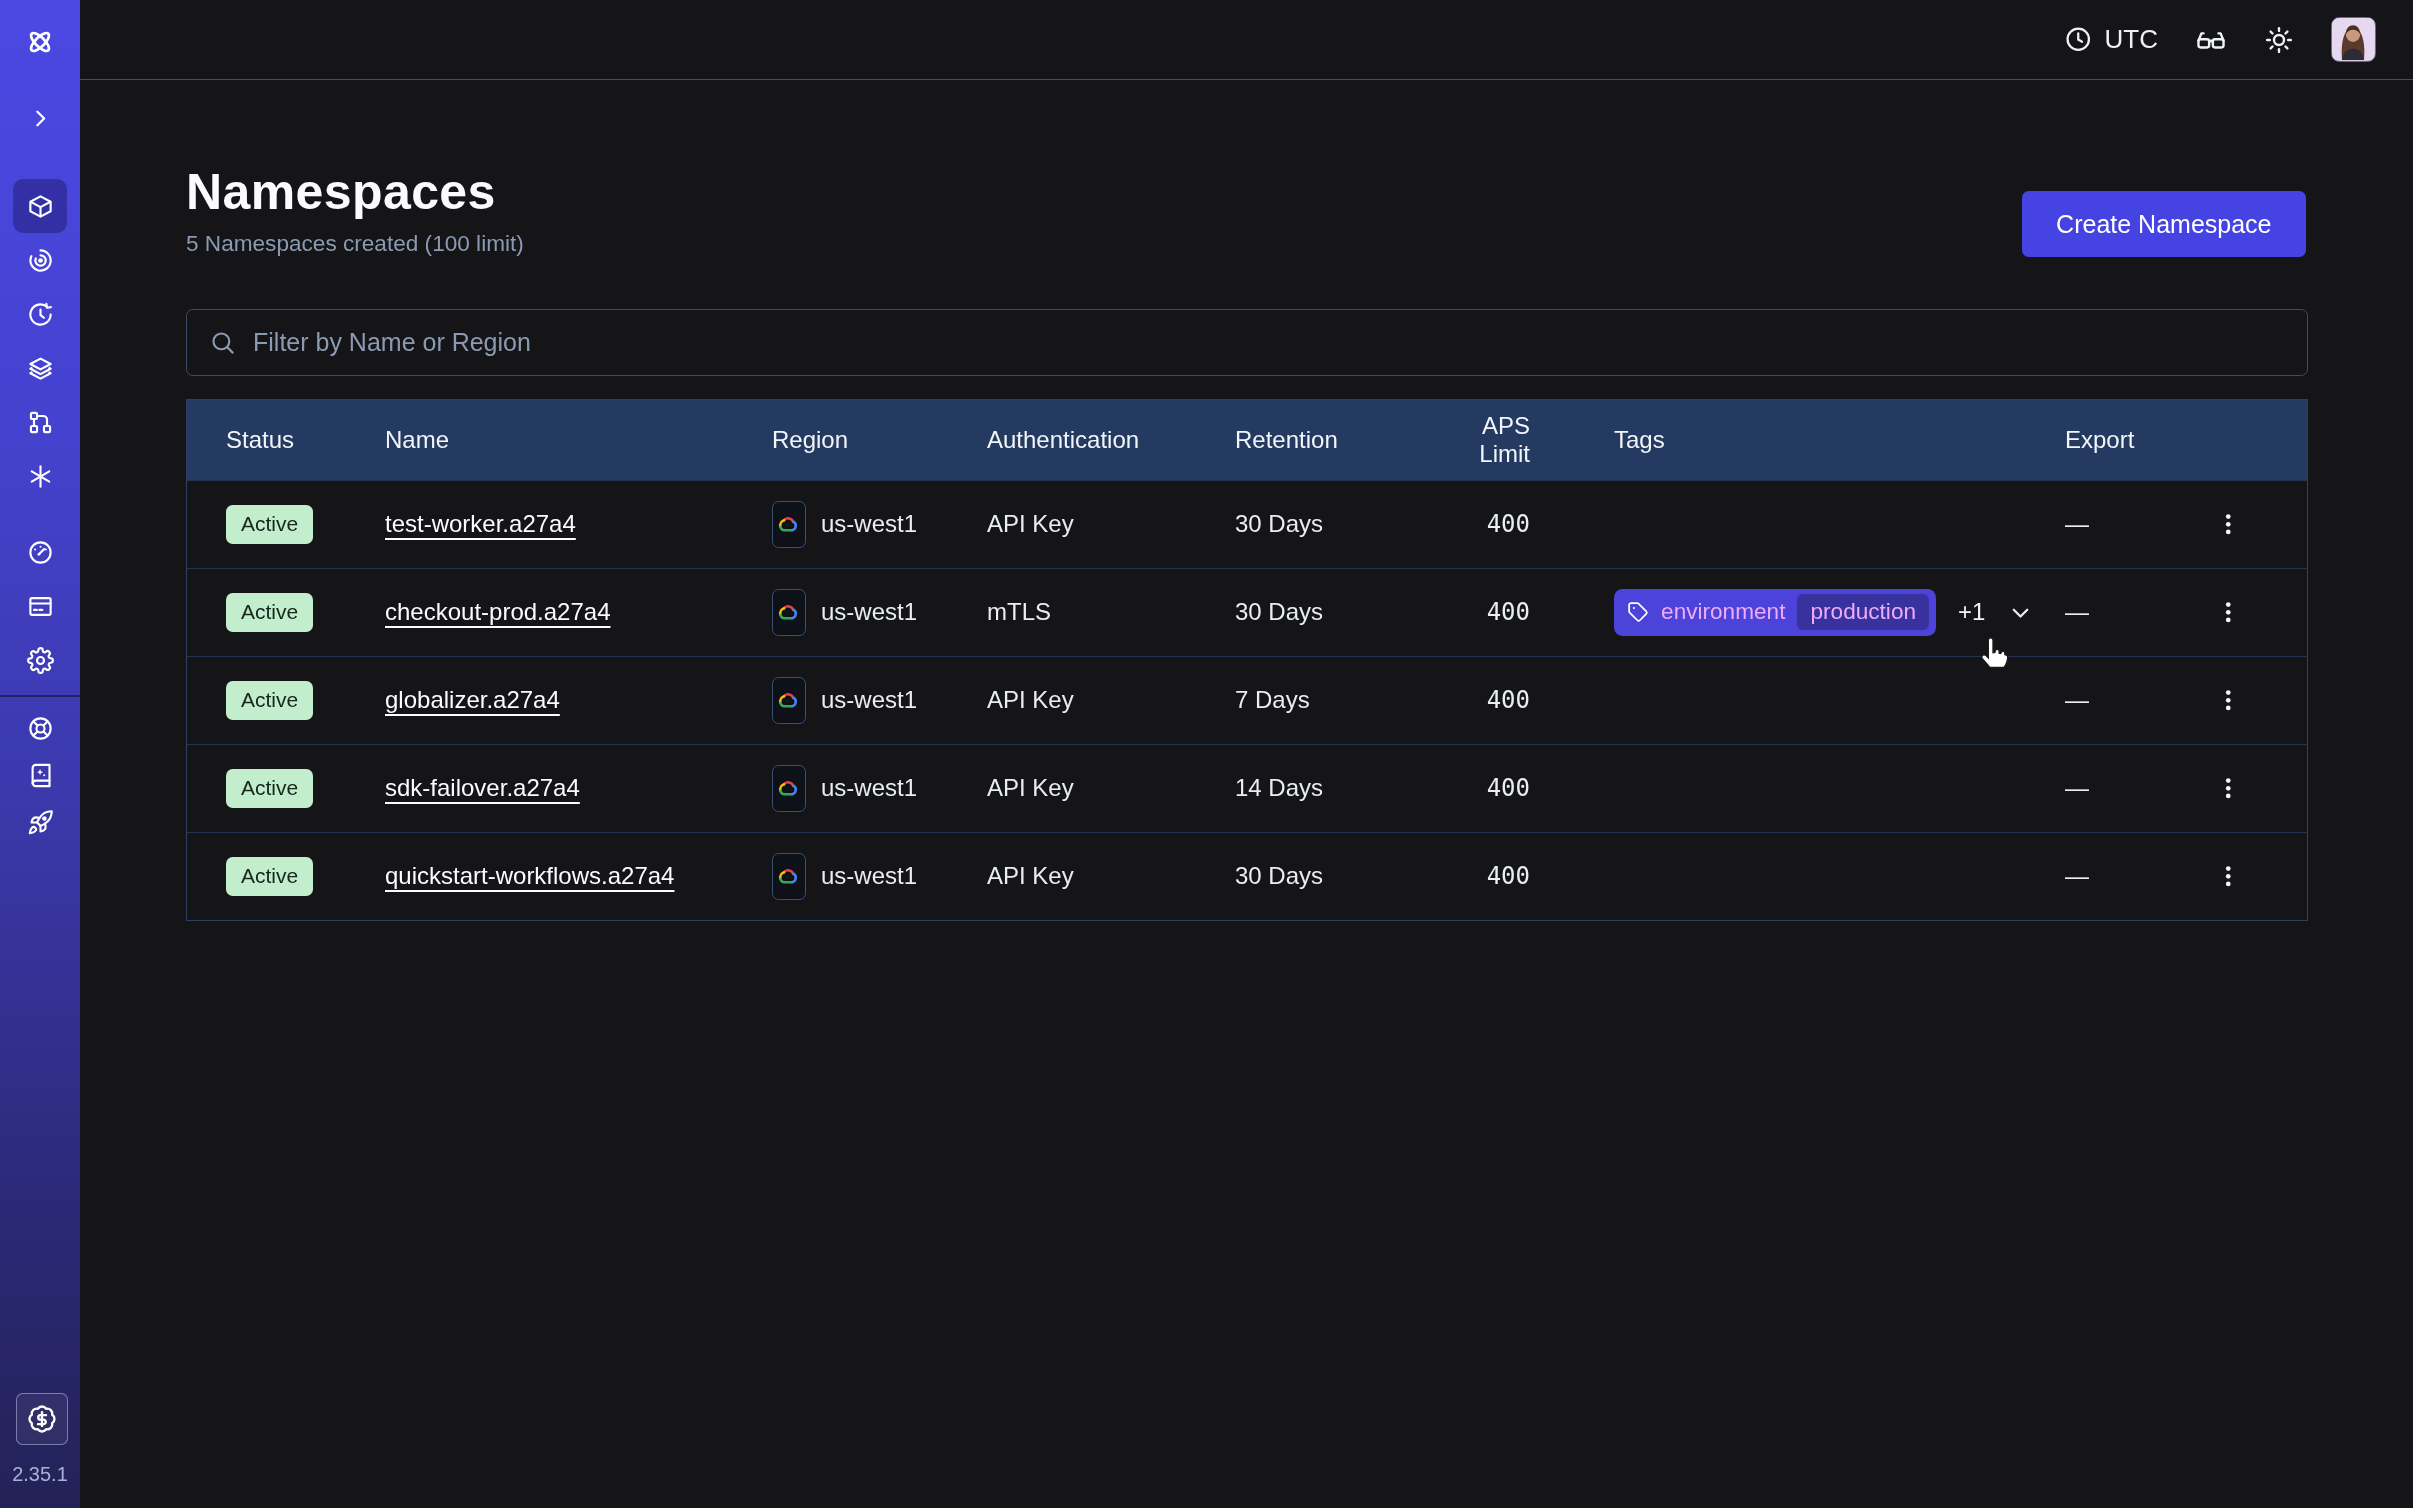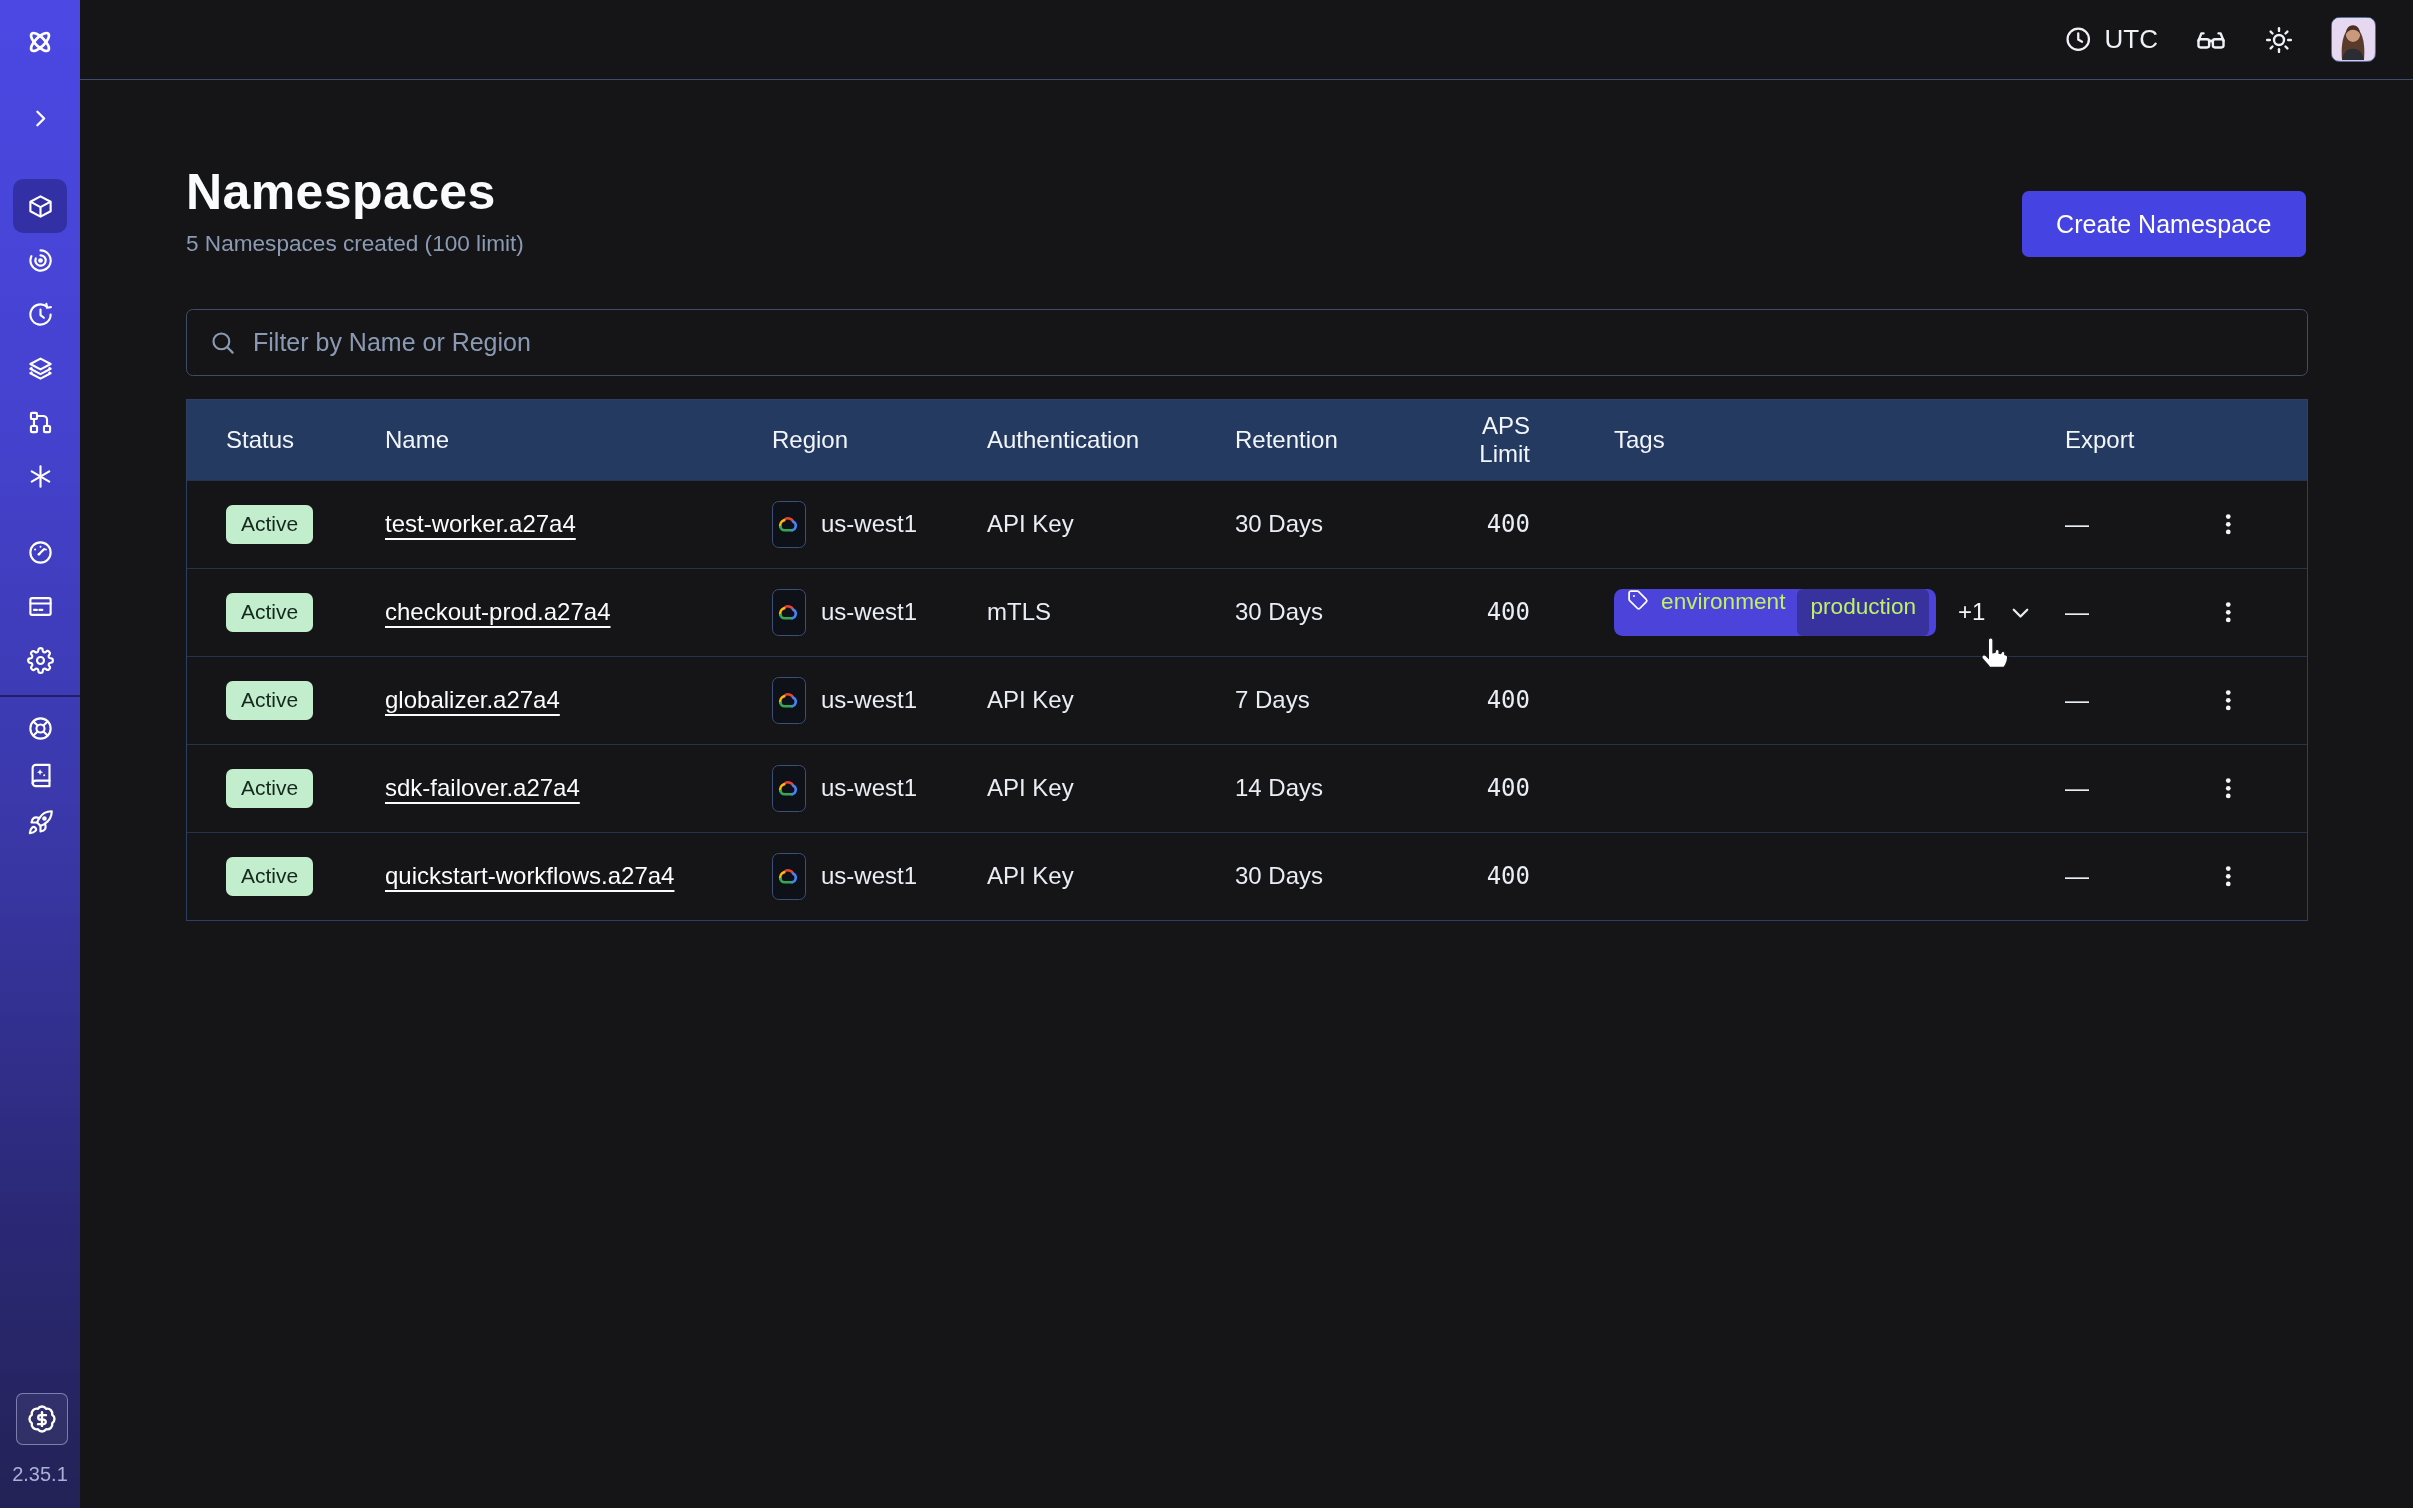--- a/index.html
+++ b/index.html
@@ -92,23 +92,23 @@
   }
   .ns-link { color:#fbfcfe; text-decoration:underline; text-underline-offset:5.9px; text-decoration-thickness:1.7px; cursor:pointer; }
   .region-cell { display:flex; align-items:center; gap:15px; }
   .gcp-box {
     width:34px; height:47px; border:1.7px solid #3C5076; border-radius:6.7px; background:#0f1118;
     display:flex; align-items:center; justify-content:center; flex:none;
   }
   .mono { font-family:"DejaVu Sans Mono",monospace; }
   .tags-cell { display:flex; align-items:center; gap:22px; }
   .tag-badge {
-    display:inline-flex; gap:11.7px; height:47px;
+    display:inline-flex; align-items:center; gap:11.7px; height:47px;
     background:#4B43DA; border-radius:8.4px; padding:0 6.7px 0 13.4px;
-    color:#bef264; font-size:22.6px; cursor:pointer;
+    color:#f0abfc; font-size:22.6px; cursor:pointer;
   }
   .tag-value { background:#38329F; border-radius:5.9px; padding:5px 13.4px; }
   .tag-more { font-size:24px; color:#f2f4f8; }
   .tag-chevron { color:#e9edf4; display:flex; cursor:pointer; }
   .kebab { display:flex; justify-content:center; cursor:pointer; color:#f2f4f8; }
   
   .tfoot { border-top:1.7px solid #2E3F63; height:92px; display:flex; align-items:center; justify-content:space-between; padding:0 34px 0 39px; }
   .page-size {
     width:119px; height:64px; border:1.7px solid #4A5878; border-radius:6.7px;
     display:flex; align-items:center; justify-content:center; gap:17px;

